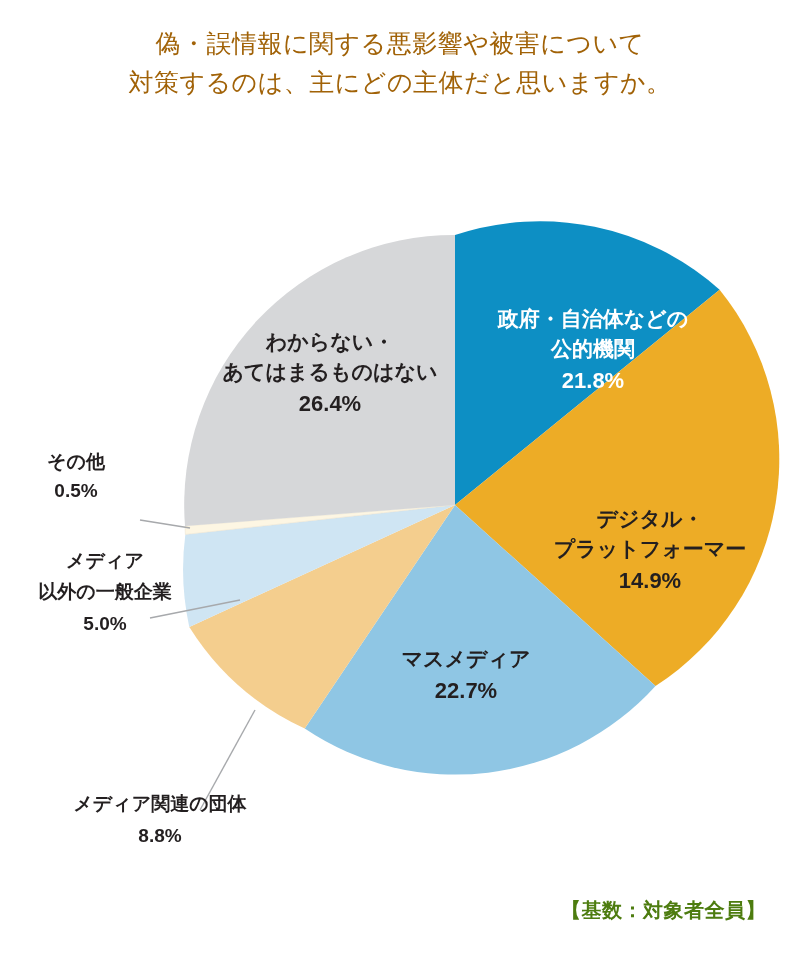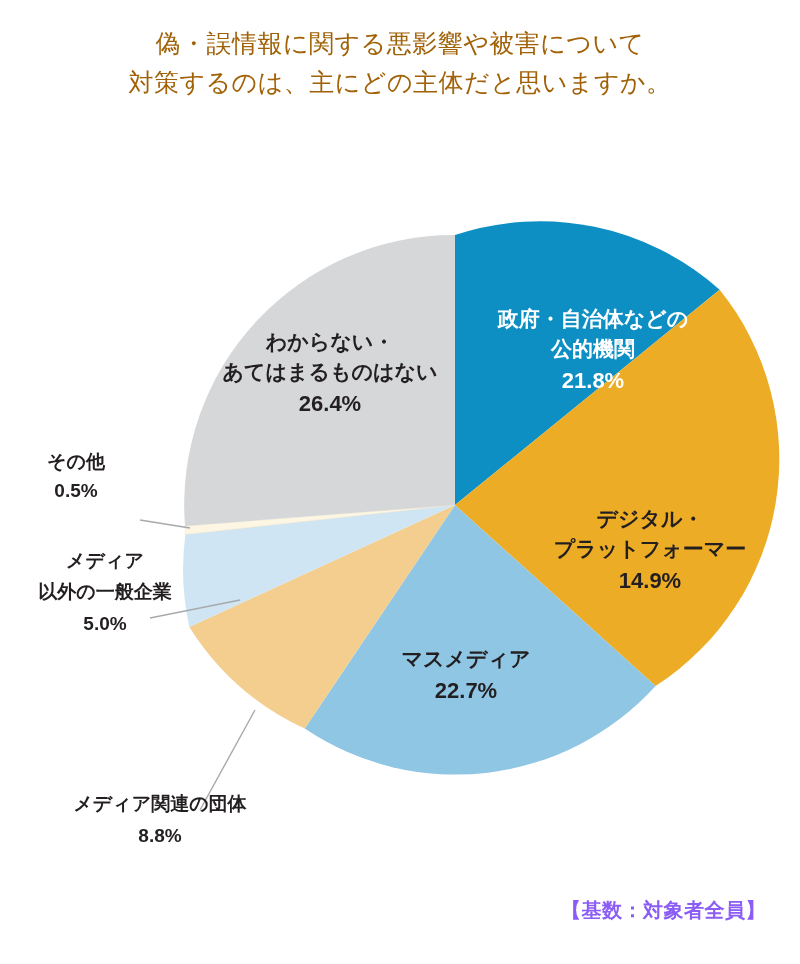--- a/index.html
+++ b/index.html
@@ -61,21 +61,21 @@
     stroke-width: 1.4px;
     fill: none;
   }
   #base-note {
     position: absolute;
     right: 34px;
     bottom: 40px;
     font-size: 20px;
     font-weight: 700;
     letter-spacing: 0.5px;
-    color: #8b5cf6;
+    color: #4d7c0f;
   }
 </style>
 </head>
 <body>
 
 <div id="title">偽・誤情報に関する悪影響や被害について
 対策するのは、主にどの主体だと思いますか。</div>
 
 <div id="chart-area">
   <svg width="800" height="760" viewBox="0 0 800 760">

